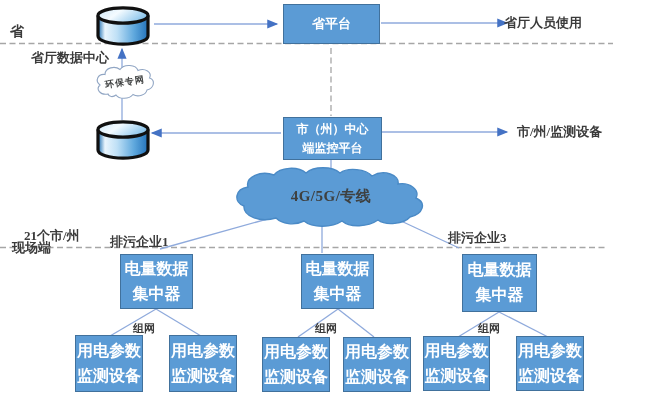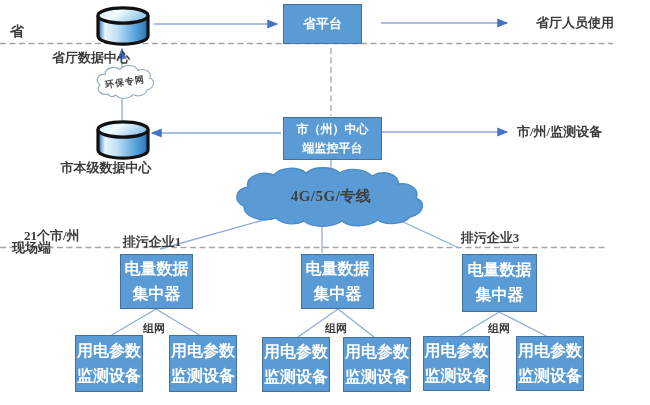--- a/index.html
+++ b/index.html
@@ -6,21 +6,21 @@
   body { background:#fff; }
   .canvas {
     position:relative; width:650px; height:405px; background:#ffffff;
     font-family:"Liberation Serif", "DejaVu Serif", serif; overflow:hidden;
   }
   .layer { position:absolute; left:0; top:0; }
   .lbl {
     position:absolute; color:#3b3b3b; font-size:13px; font-weight:600;
     white-space:nowrap; line-height:1.15;
   }
-  .lbl.center { text-align:center; white-space:normal; }
+  .lbl.center { white-space:normal; }
   .box {
     position:absolute; background:#5b9bd5; border:1px solid #41719c;
     color:#ffffff; display:flex; flex-direction:column; align-items:center;
     justify-content:center; font-weight:bold; font-size:16px; line-height:1.55;
     text-align:center; font-family:"Liberation Sans","DejaVu Sans",sans-serif;
   }
   .cloud-label {
     position:absolute; color:#3e4040; text-align:center; font-weight:600;
   }
   .small-cloud-label { font-size:9px; transform:rotate(-8deg); letter-spacing:1px; }
@@ -97,27 +97,26 @@
                C172,58 154,60 146,54 C136,61 118,62 110,55 C100,62 80,62 72,55
                C62,60 50,58 44,52 Z" fill="#5b9bd5" stroke="#4a8ac6" stroke-width="1.4"></path>
     </g>
   </svg>
 
   <div class="lbl" style="left:10px; top:24px; font-size:14px;">省</div>
   <div class="lbl" style="left:24px; top:229px;">21个市/州</div>
   <div class="lbl" style="left:12px; top:241px;">现场端</div>
 
   <div class="lbl center" style="left:31px; top:51px; width:120px;">省厅数据中心</div>
-  <div class="box" style="left:283px; top:4px; width:79px; height:40px; font-size:13px;">
+  <div class="box" style="left:283px; top:4px; width:97px; height:40px; font-size:13px;">
     <span>省平台</span>
   </div>
-  <div class="lbl" style="left:536px; top:16px;">省厅人员使用</div>
+  <div class="lbl" style="left:504px; top:16px;">省厅人员使用</div>
   <div class="cloud-label small-cloud-label" style="left:96px; top:76px; width:58px;">环保专网</div>
 
-  <div class="lbl center" style="left:46px; top:161px; width:120px;">市本级数据中心</div>
   <div class="box" style="left:283px; top:117px; width:99px; height:43px; font-size:12px;">
     <span>市（州）中心</span>
     <span>端监控平台</span>
   </div>
   <div class="lbl" style="left:517px; top:125px;">市/州/监测设备</div>
   <div class="cloud-label wan-label" style="left:232px; top:187px; width:198px;">4G/5G/专线</div>
 
   <div class="lbl center" style="left:110px; top:235px; width:84px;">排污企业1</div>
   <div class="lbl center" style="left:448px; top:231px; width:84px;">排污企业3</div>
 

